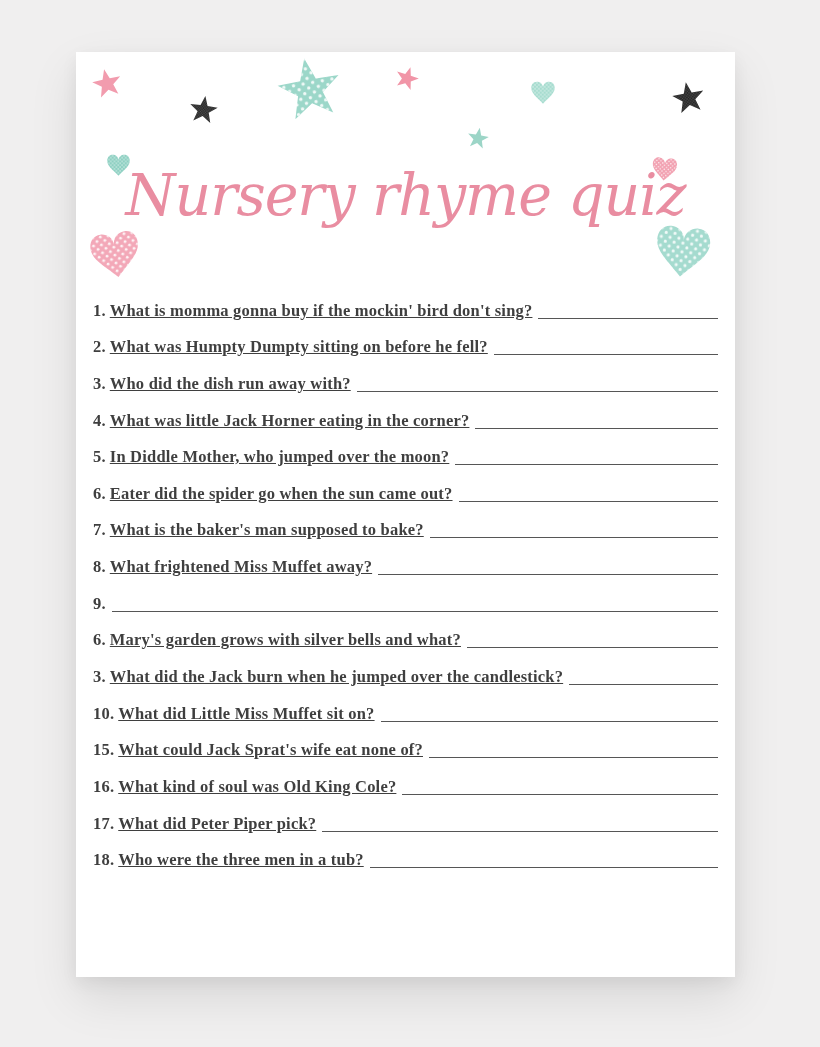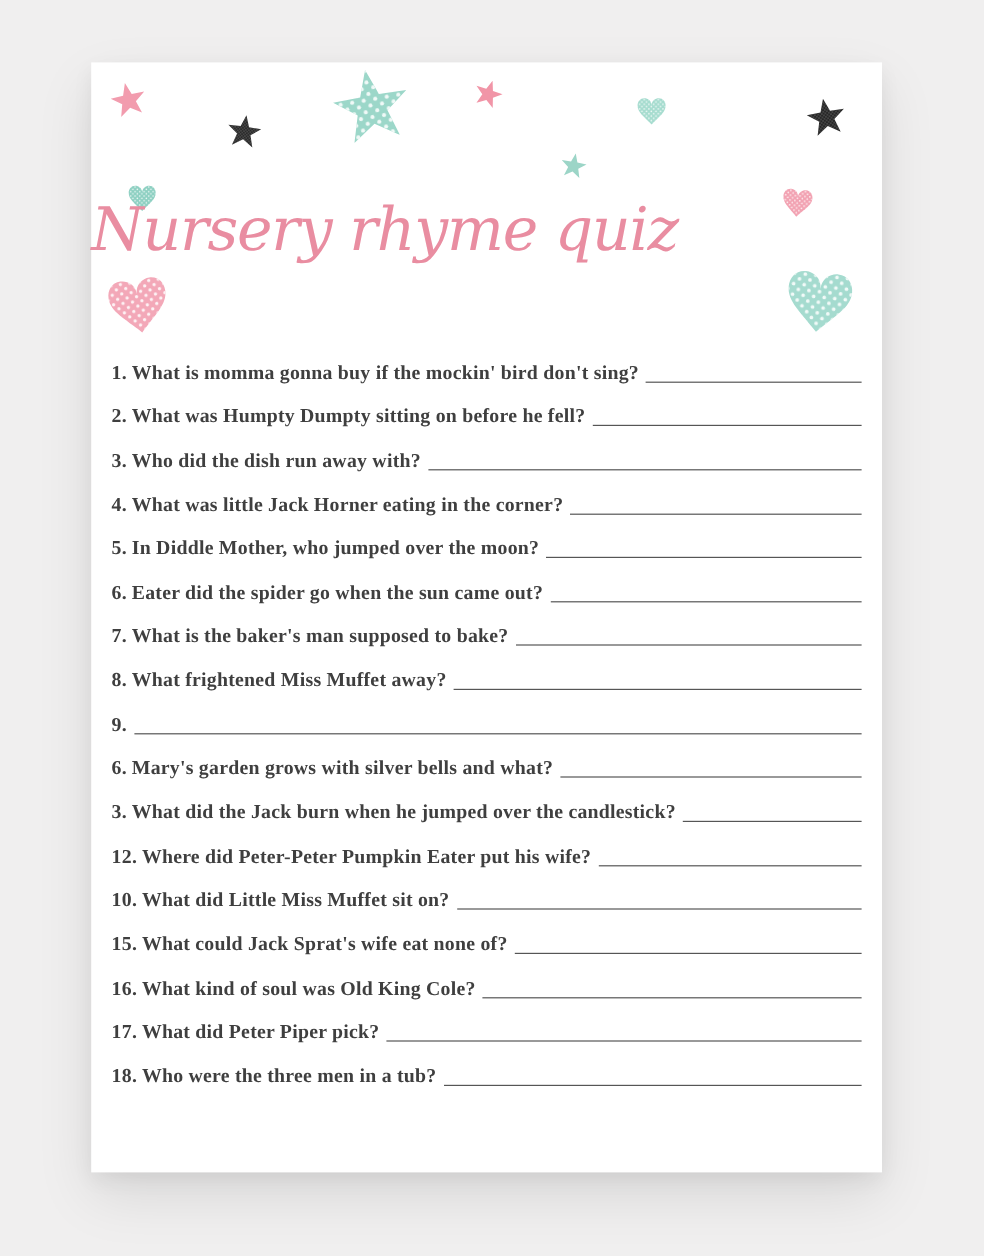--- a/index.html
+++ b/index.html
@@ -19,45 +19,45 @@
     box-shadow:0 20px 45px rgba(0,0,0,0.10), 0 6px 16px rgba(0,0,0,0.06);
   }
   .decor {
     position:absolute;
     pointer-events:none;
   }
   .title {
     position:absolute;
     left:0; top:112px;
     width:100%;
-    text-align:left;
+    text-align:center;
     font-family:"DejaVu Serif", serif;
     font-style:italic;
     font-weight:normal;
-    font-size:50px;
+    font-size:57px;
     letter-spacing:-1px;
     line-height:1.1;
   }
   .questions {
     position:absolute;
     left:17px; top:242px;
     width:625px;
   }
   .q-row {
     height:36.65px;
     display:flex;
     align-items:flex-end;
     font-size:16.5px;
     font-weight:700;
     color:#3f3f3f;
     letter-spacing:0.2px;
     white-space:nowrap;
   }
   .q-num { padding-bottom:10px; }
-  .q-text { padding-bottom:10px; padding-left:4px; }
+  .q-text { padding-bottom:10px; padding-left:4px;text-decoration:underline; }
   .q-line {
     flex:1;
     margin-left:6px;
     margin-bottom:12px;
     border-bottom:1.7px solid #565656;
     min-width:30px;
   }
   .defs-svg { position:absolute; width:0; height:0; }
 </style>
 </head>
@@ -171,25 +171,20 @@
           <span class="q-num">6.</span>
           <span class="q-text">Mary's garden grows with silver bells and what?</span>
           <span class="q-line"></span>
         </div>
         <div class="q-row">
           <span class="q-num">3.</span>
           <span class="q-text">What did the Jack burn when he jumped over the candlestick?</span>
           <span class="q-line"></span>
         </div>
         <div class="q-row">
-          <span class="q-num">12.</span>
-          <span class="q-text">Where did Peter-Peter Pumpkin Eater put his wife?</span>
-          <span class="q-line"></span>
-        </div>
-        <div class="q-row">
           <span class="q-num">10.</span>
           <span class="q-text">What did Little Miss Muffet sit on?</span>
           <span class="q-line"></span>
         </div>
         <div class="q-row">
           <span class="q-num">15.</span>
           <span class="q-text">What could Jack Sprat's wife eat none of?</span>
           <span class="q-line"></span>
         </div>
         <div class="q-row">

